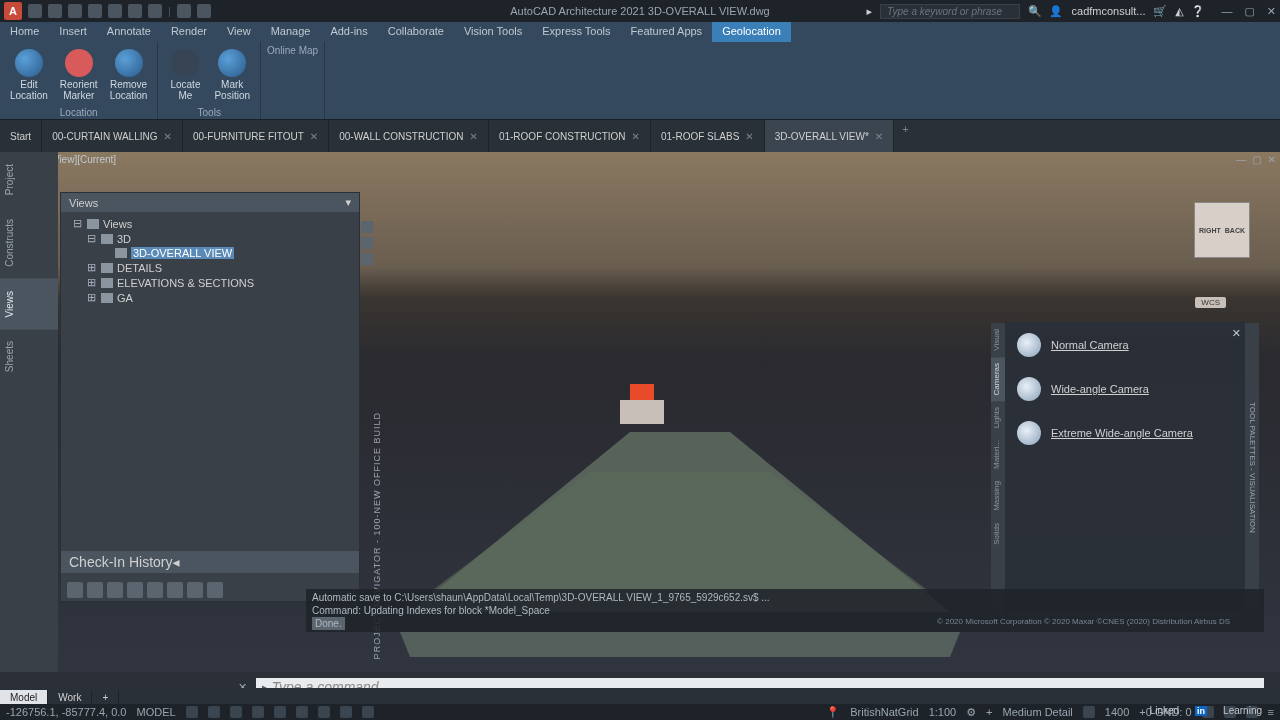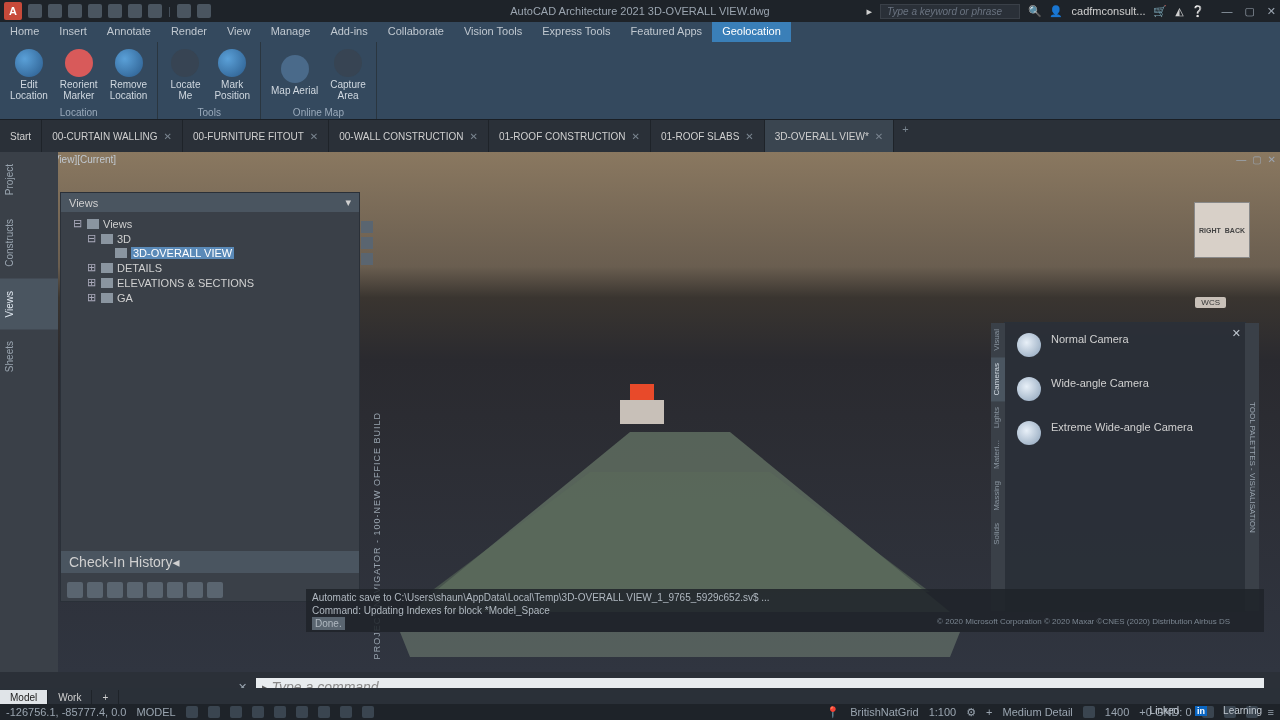--- a/index.html
+++ b/index.html
@@ -64,21 +64,21 @@
 .panel-side-icons { position: absolute; right: -16px; top: 28px; width: 14px; display: flex; flex-direction: column; gap: 4px; }
 .psi { width: 12px; height: 12px; background: #5a6570; }
 
 .proj-nav-label { position: absolute; left: 372px; top: 260px; writing-mode: vertical-rl; transform: rotate(180deg); font-size: 9px; color: #9aa5b0; letter-spacing: 1px; }
 
 .tool-palette { position: absolute; right: 34px; top: 170px; width: 242px; height: 290px; background: rgba(42,48,56,0.92); border: 1px solid #2a3038; }
 .tp-close { position: absolute; top: 4px; right: 4px; color: #c0c8d0; cursor: pointer; }
 .tp-side-tabs { position: absolute; left: -14px; top: 0; bottom: 0; width: 14px; background: #3a4048; display: flex; flex-direction: column; }
 .tp-tab { writing-mode: vertical-rl; transform: rotate(180deg); font-size: 8px; padding: 6px 1px; color: #8a95a0; }
 .tp-tab.active { background: #4a5560; color: #d0d8e0; }
-.tp-item { display: flex; gap: 10px; padding: 10px 12px; cursor: pointer; }
+.tp-item { display: flex; align-items: center; gap: 10px; padding: 10px 12px; cursor: pointer; text-decoration: underline; }
 .tp-icon { width: 24px; height: 24px; background: radial-gradient(circle at 40% 40%, #e8f0f8, #8aa0b8); border-radius: 12px; }
 .tp-right-label { position: absolute; right: -14px; top: 0; bottom: 0; width: 14px; background: #3a4048; writing-mode: vertical-rl; font-size: 8px; display: flex; align-items: center; justify-content: center; color: #9aa5b0; }
 .tp-side-icons { position: absolute; right: -14px; top: 4px; display: flex; flex-direction: column; gap: 4px; }
 
 .terrain-placeholder { position: absolute; left: 390px; top: 280px; width: 580px; height: 260px; pointer-events: none; }
 .building-marker { position: absolute; left: 630px; top: 232px; width: 24px; height: 16px; background: #e84a2a; }
 .building-base { position: absolute; left: 620px; top: 248px; width: 44px; height: 24px; background: #c8c0b8; }
 
 .cmd-history { position: absolute; left: 306px; bottom: 40px; right: 16px; background: rgba(30,35,41,0.85); padding: 2px 6px; font-family: Consolas, monospace; font-size: 10px; color: #b0b8c0; line-height: 13px; }
 .cmd-history .done { background: #5a6570; display: inline-block; padding: 0 3px; }
@@ -175,30 +175,20 @@
           <div class="ribbon-btn-label">Locate<br>Me</div>
         </div>
         <div class="ribbon-btn">
           <div class="ribbon-btn-icon globe"></div>
           <div class="ribbon-btn-label">Mark<br>Position</div>
         </div>
       </div>
       <div class="ribbon-group-title">Tools</div>
     </div>
     <div class="ribbon-group">
-      <div class="ribbon-group-content">
-        <div class="ribbon-btn">
-          <div class="ribbon-btn-icon plain"></div>
-          <div class="ribbon-btn-label">Map Aerial</div>
-        </div>
-        <div class="ribbon-btn">
-          <div class="ribbon-btn-icon disabled"></div>
-          <div class="ribbon-btn-label">Capture<br>Area</div>
-        </div>
-      </div>
       <div class="ribbon-group-title">Online Map</div>
     </div>
   </div>
 
 <div class="doc-tabs" id="doctabs">
     <div class="doc-tab">
       <span>Start</span>
     </div>
     <div class="doc-tab">
       <span>00-CURTAIN WALLING</span>

